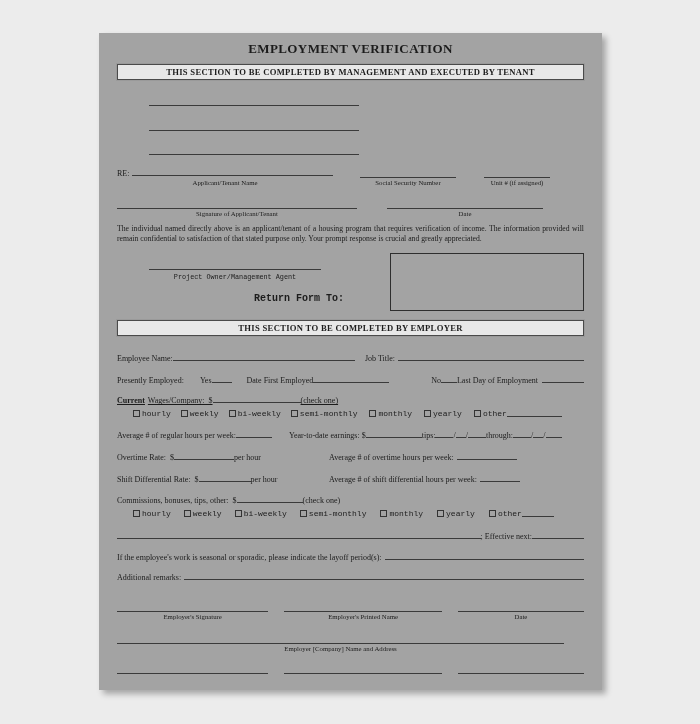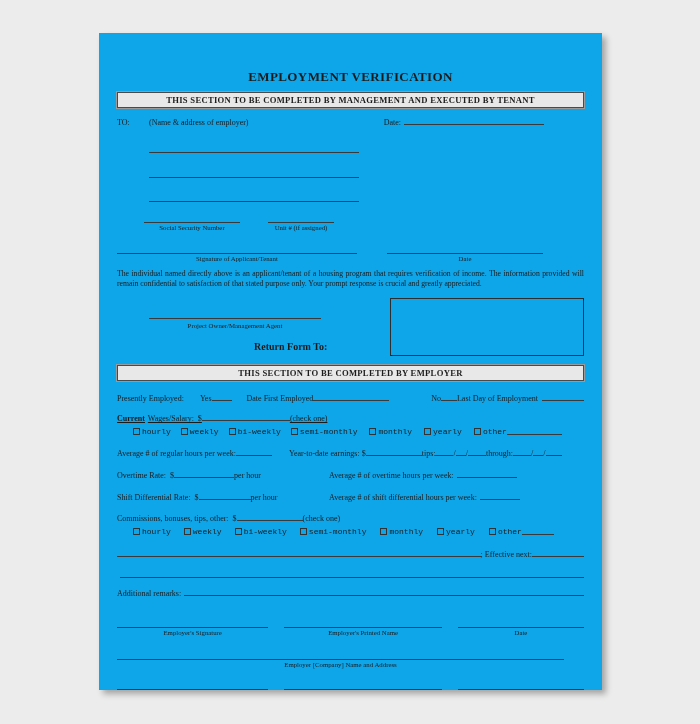--- a/index.html
+++ b/index.html
@@ -7,24 +7,24 @@
     width:700px;height:724px;
     background:#ececec;
     font-family:"Liberation Serif","DejaVu Serif",serif;
     color:#1c1c1c;
     overflow:hidden;
     position:relative;
   }
   .page{
     position:absolute;left:99px;top:33px;
     width:503px;height:657px;
-    background:#0ea5e9;
+    background:#a3a3a3;
     box-shadow:4px 4px 6px rgba(0,0,0,0.30);
     box-sizing:border-box;
-    padding:33px 18px 10px 18px;
+    padding:5px 18px 10px 18px;
     font-size:8px;
   }
   .title{
     text-align:center;font-weight:bold;font-size:13px;letter-spacing:0.4px;
     margin-top:3px;
   }
   .section-bar{
     margin-top:7px;
     border:1px solid #4a4a4a;
     outline:1px solid #9a9a9a;
@@ -51,39 +51,39 @@
 </style>
 </head>
 <body>
 
 <div class="page">
 
   <div class="title">EMPLOYMENT VERIFICATION</div>
 
   <div class="section-bar">THIS SECTION TO BE COMPLETED BY MANAGEMENT AND EXECUTED BY TENANT</div>
 
-  <div class="row" style="margin-top:8px;">
-    <span style="width:32px;">TO:</span>
-    <span>(Name &amp; address of employer)</span>
-    <span class="flex1"></span>
-    <span>Date:</span>
-    <span class="ln" style="width:140px;margin-left:3px;margin-right:40px;"></span>
-  </div>
 
   <div class="row" style="margin-top:17px;">
       <span class="ln" style="width:210px;margin-left:32px;"></span>
     </div>
   <div class="row" style="margin-top:16px;">
       <span class="ln" style="width:210px;margin-left:32px;"></span>
     </div>
   <div class="row" style="margin-top:15px;">
       <span class="ln" style="width:210px;margin-left:32px;"></span>
     </div>
 
   <div class="row" style="margin-top:12px;align-items:flex-end;">
+    <div class="col" style="width:216px;">
+      <div class="row">
+        <span>RE:</span>
+        <span class="ln flex1" style="margin-left:3px;"></span>
+      </div>
+      <div class="sub">Applicant/Tenant Name</div>
+    </div>
     <div class="col" style="width:96px;margin-left:27px;">
       <span class="ln" style="width:100%;"></span>
       <div class="sub">Social Security Number</div>
     </div>
     <div class="col" style="width:66px;margin-left:28px;">
       <span class="ln" style="width:100%;"></span>
       <div class="sub">Unit # (if assigned)</div>
     </div>
   </div>
 
@@ -94,49 +94,59 @@
       <div class="sub">Signature of Applicant/Tenant</div>
     </div>
     <div class="col" style="width:156px;margin-left:30px;">
       <span class="ln" style="width:100%;"></span>
       <div class="sub">Date</div>
     </div>
   </div>
 
   <div class="para" style="margin-top:7px;">The individual named directly above is an applicant/tenant of a housing program that requires verification of income. The information provided will remain confidential to satisfaction of that stated purpose only. Your prompt response is crucial and greatly appreciated.</div>
 
-  <div class="row" style="margin-top:10px;align-items:center;">
+  <div class="row" style="margin-top:10px;align-items:flex-start;font-family:Liberation Mono, monospace;">
     <div class="col flex1" style="padding-right:14px;">
       <div style="margin-left:32px;width:172px;text-align:center;margin-top:8px;">
         <div class="ln" style="width:100%;"></div>
         <div class="sub">Project Owner/Management Agent</div>
       </div>
       <div class="bold" style="font-size:10px;margin-top:12px;margin-left:137px;">Return Form To:</div>
     </div>
     <div class="retbox"></div>
   </div>
 
   <div class="section-bar" style="margin-top:9px;">THIS SECTION TO BE COMPLETED BY EMPLOYER</div>
 
+  <div class="row" style="margin-top:16px;">
+    <div class="row" style="width:238px;">
+      <span>Employee Name:</span>
+      <span class="ln flex1"></span>
+    </div>
+    <div class="row flex1" style="margin-left:10px;">
+      <span>Job Title:</span>
+      <span class="ln flex1" style="margin-left:3px;"></span>
+    </div>
+  </div>
 
   <div class="row" style="margin-top:11px;">
     <span>Presently Employed:</span>
     <span style="margin-left:16px;">Yes</span>
     <span class="ln" style="width:20px;"></span>
     <span style="margin-left:15px;">Date First Employed</span>
     <span class="ln" style="width:76px;"></span>
     <span style="margin-left:42px;">No</span>
     <span class="ln" style="width:16px;"></span>
     <span>Last Day of Employment</span>
     <span class="ln flex1" style="margin-left:4px;"></span>
   </div>
 
   <div class="row" style="margin-top:9px;text-decoration:underline;">
     <span class="bold nowrap" style="text-decoration:underline;">Current</span>
-    <span class="nowrap" style="margin-left:3px;white-space:pre;">Wages/Salary:  $</span>
+    <span class="nowrap" style="margin-left:3px;white-space:pre;">Wages/Company:  $</span>
     <span class="ln" style="width:88px;"></span>
     <span>(check one)</span>
   </div>
 
   <div class="row" style="margin-top:3px;margin-left:16px;">
     <span class="cbi">
         <span class="cb"></span>
         <span>hourly</span>
       </span>
     <span class="cbi" style="margin-left:10px;">
@@ -243,20 +253,21 @@
     <span class="ln flex1" style="margin-right:30px;"></span>
   </div>
 
   <div class="row" style="margin-top:12px;">
     <span class="ln flex1"></span>
     <span class="nowrap">; Effective next:</span>
     <span class="ln" style="width:52px;"></span>
   </div>
 
   <div class="row" style="margin-top:10px;">
+    <span class="nowrap">If the employee's work is seasonal or sporadic, please indicate the layoff period(s):</span>
     <span class="ln flex1" style="margin-left:3px;"></span>
   </div>
 
   <div class="row" style="margin-top:9px;font-family:Liberation Serif, serif;">
     <span class="nowrap">Additional remarks:</span>
     <span class="ln flex1" style="margin-left:3px;"></span>
   </div>
 
   <div class="row" style="margin-top:21px;align-items:flex-end;">
     <div class="col" style="flex:1.2;">

